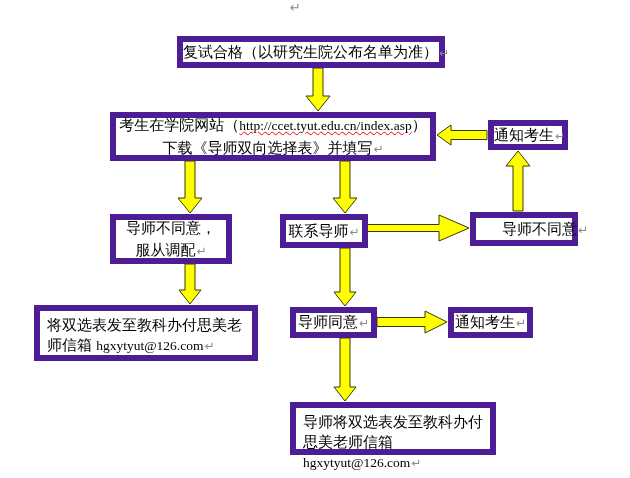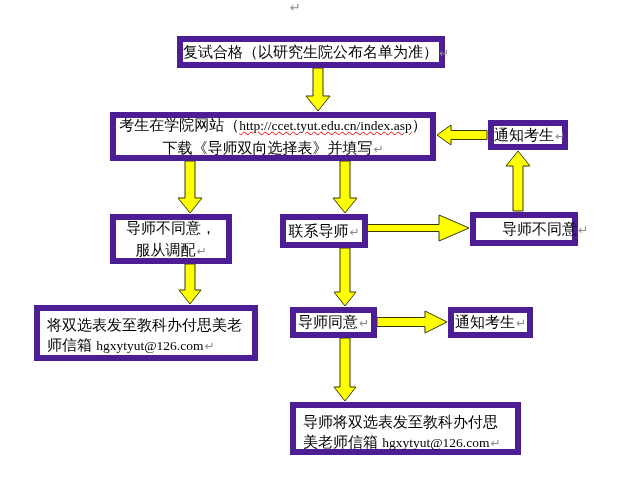--- a/index.html
+++ b/index.html
@@ -30,21 +30,21 @@
   
   .b-pass        {left:177px;top:36px; width:268px;height:32px;}
   .b-download    {left:110px;top:112px;width:326px;height:49px;}
   .b-notify-top  {left:488px;top:120px;width:80px; height:30px;}
   .b-no-contact  {left:110px;top:214px;width:122px;height:50px;}
   .b-contact     {left:280px;top:214px;width:88px; height:34px;}
   .b-disagree    {left:470px;top:212px;width:108px;height:34px;padding-left:26px;}
   .b-send-left   {left:34px; top:305px;width:224px;height:56px;}
   .b-agree       {left:290px;top:307px;width:87px; height:31px;}
   .b-notify-mid  {left:448px;top:307px;width:85px; height:31px;}
-  .b-send-bottom {left:290px;top:402px;width:231px;height:53px;}
+  .b-send-bottom {left:290px;top:402px;width:206px;height:53px;}
 </style>
 </head>
 <body>
 
 <svg id="arrow-layer" viewBox="0 0 630 478" xmlns="http://www.w3.org/2000/svg">
     <polygon points="313,68 323,68 323,96 330,96 318,111 306,96 313,96" fill="#ffff00" stroke="#3a3a00" stroke-width="1"></polygon>
     <polygon points="487,130.5 451,130.5 451,125 437,135 451,145 451,139.5 487,139.5" fill="#ffff00" stroke="#3a3a00" stroke-width="1"></polygon>
     <polygon points="185,161 195,161 195,198 202,198 190,213 178,198 185,198" fill="#ffff00" stroke="#3a3a00" stroke-width="1"></polygon>
     <polygon points="340,161 350,161 350,198 357,198 345,213 333,198 340,198" fill="#ffff00" stroke="#3a3a00" stroke-width="1"></polygon>
     <polygon points="513,211 523,211 523,166 530,166 518,151 506,166 513,166" fill="#ffff00" stroke="#3a3a00" stroke-width="1"></polygon>

